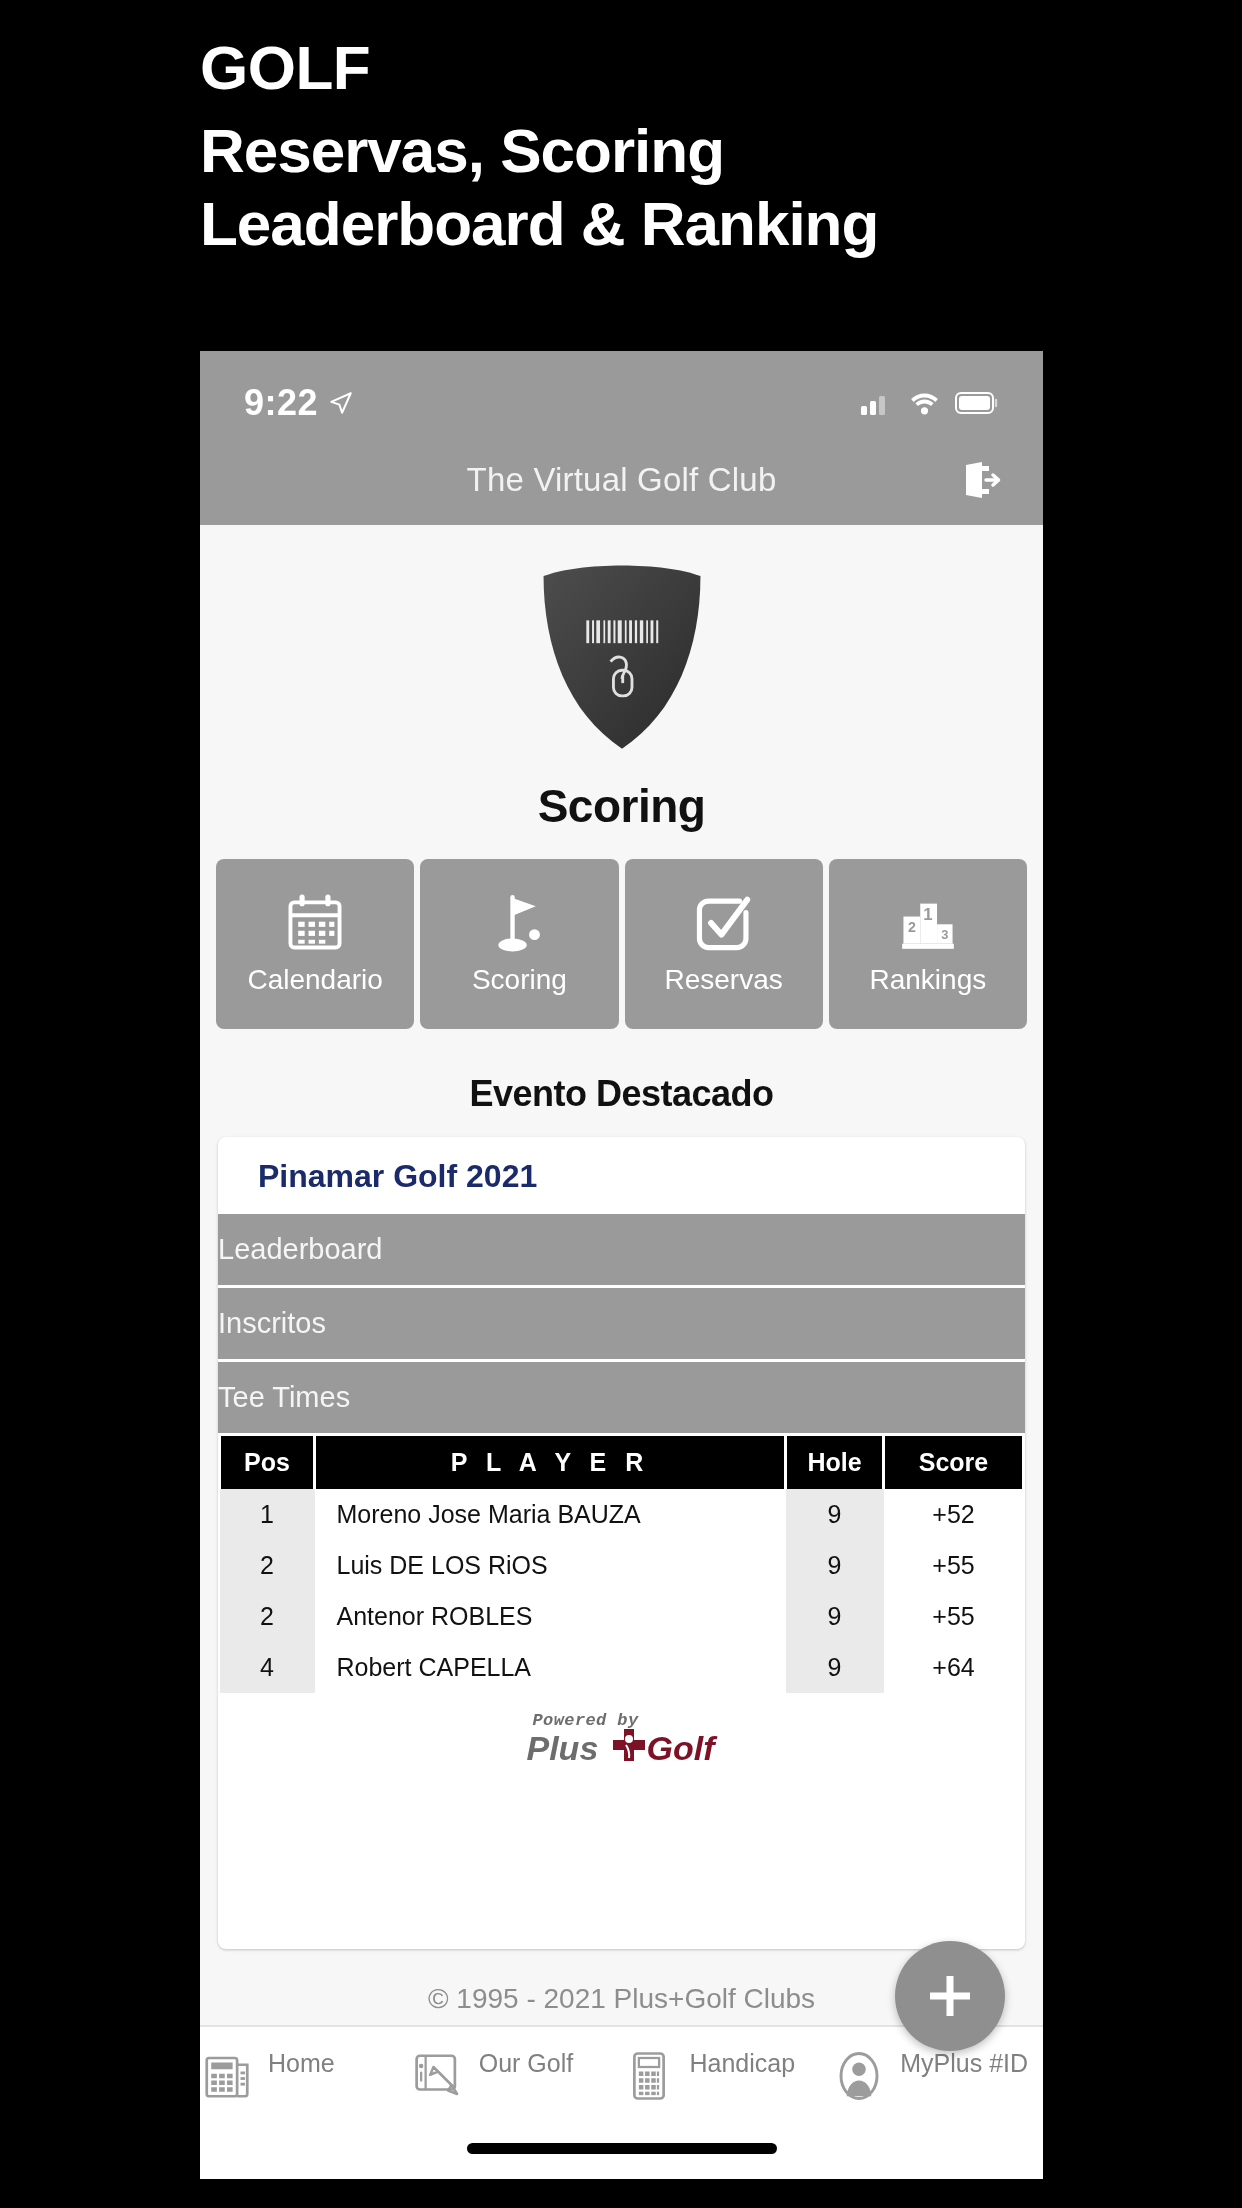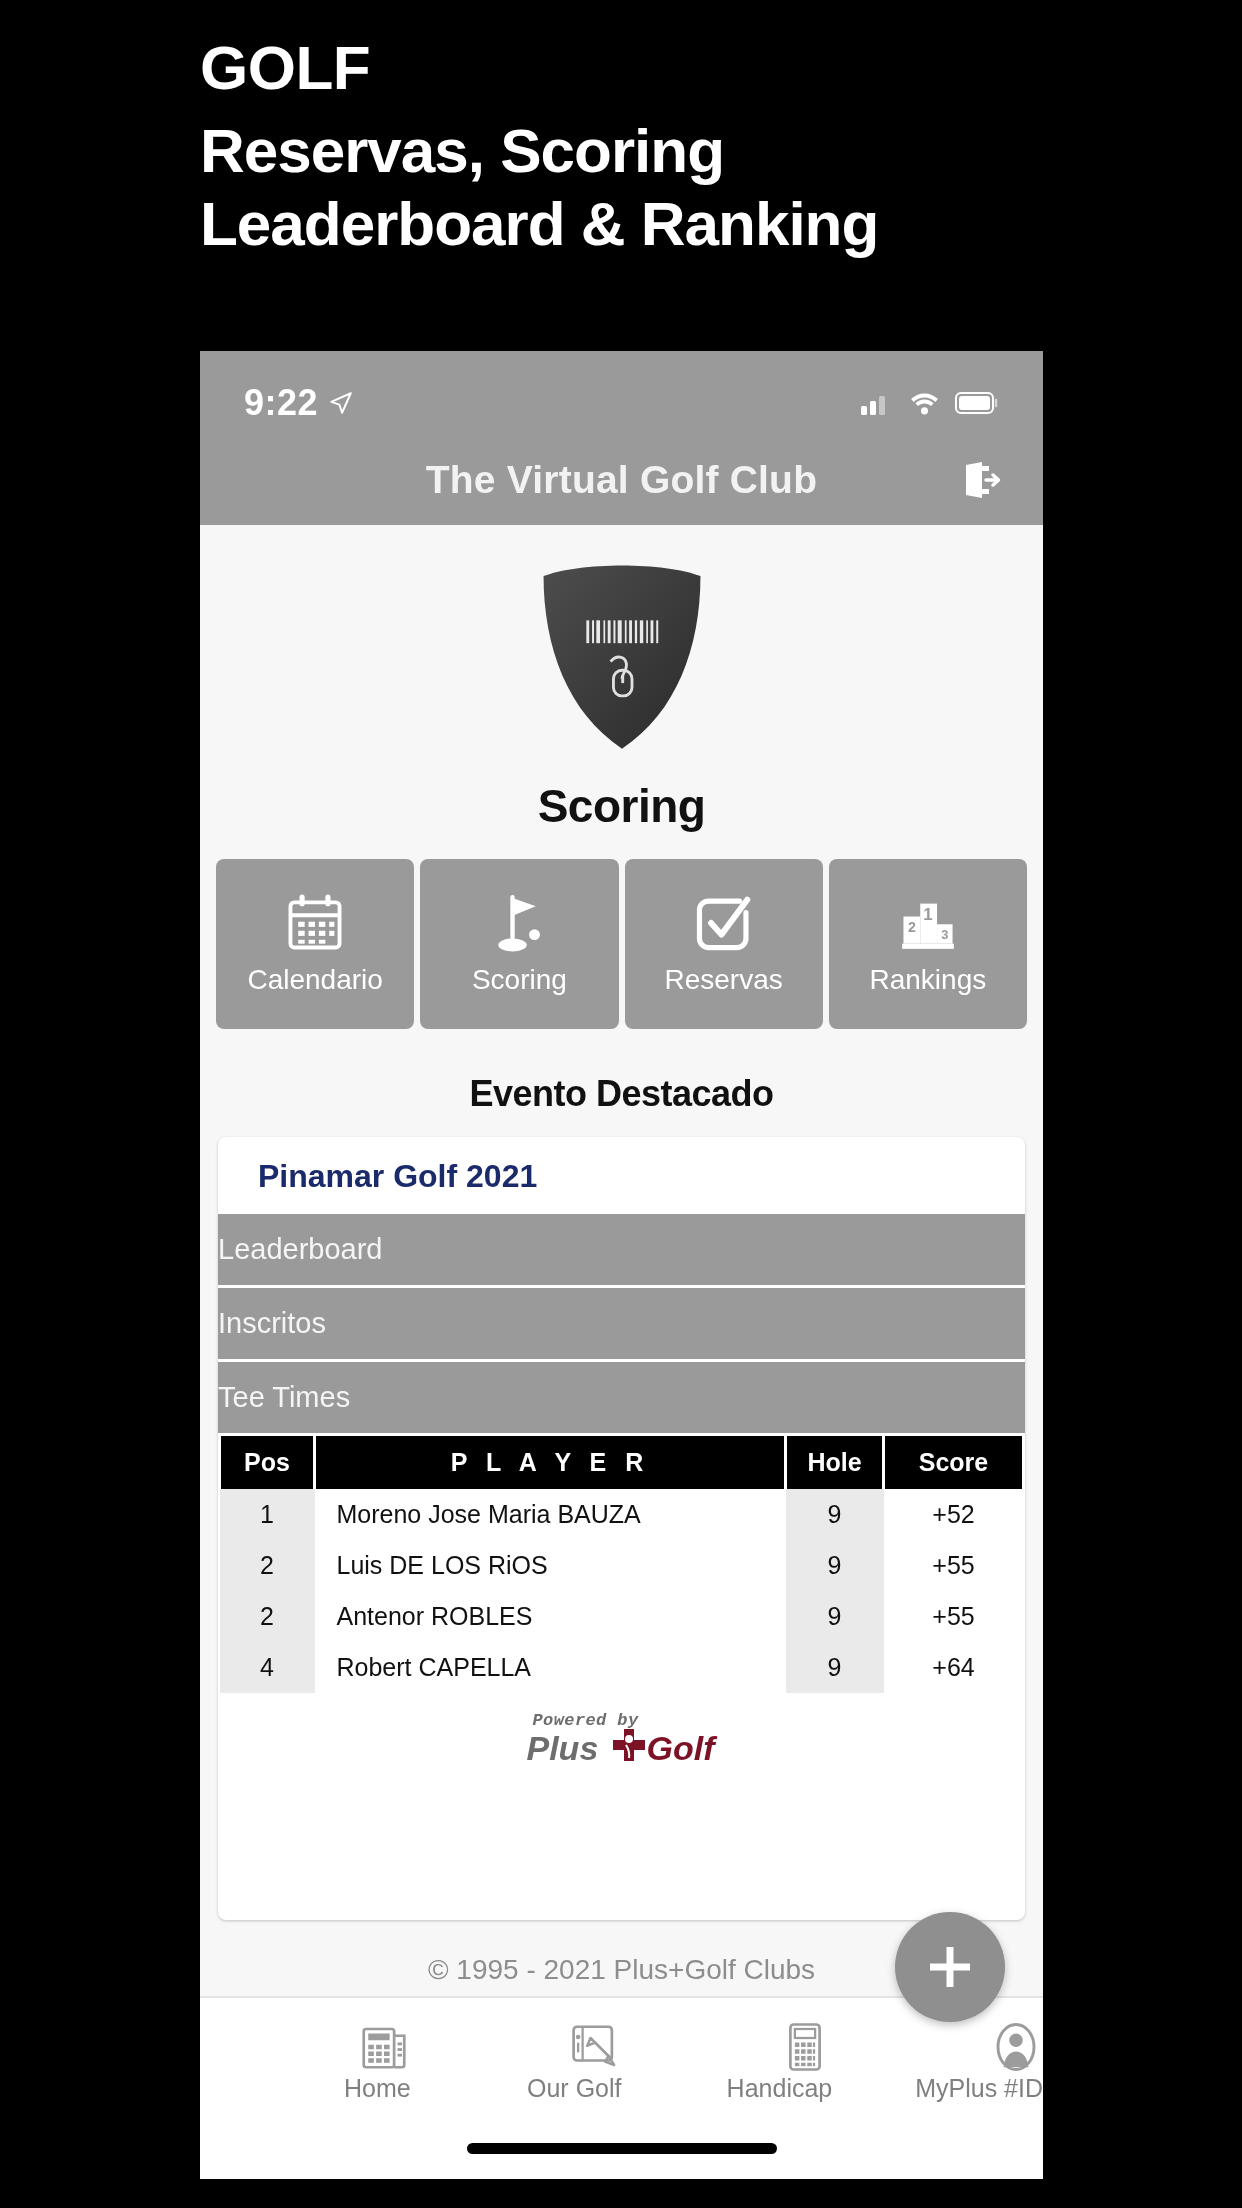--- a/index.html
+++ b/index.html
@@ -44,21 +44,21 @@
   .sb-loc { width:26px; height:26px; display:block; }
   .sb-right { display:flex; align-items:center; gap:14px; }
 
   
   .appbar {
     height:90px; background:#9a9a9a; flex:none;
     display:flex; align-items:center; justify-content:center;
     position:relative;
   }
   .appbar-title {
-    color:#f2f2f2; font-size:39px; font-weight:bold; letter-spacing:0.2px;
+    color:#f2f2f2; font-size:33px; font-weight:normal; letter-spacing:0.2px;
   }
   .logout-btn {
     position:absolute; right:40px; top:50%; transform:translateY(-50%);
     width:46px; height:46px; display:flex; align-items:center; justify-content:center;
   }
 
   
   .screen { flex:1; background:#f7f7f7; display:flex; flex-direction:column; overflow:hidden; }
 
   
@@ -135,21 +135,21 @@
     width:110px; height:110px; border-radius:50%;
     background:#8f8f8f; box-shadow:0 3px 8px rgba(0,0,0,0.25);
     display:flex; align-items:center; justify-content:center;
   }
 
   
   .tabbar {
     flex:none; background:#ffffff; border-top:2px solid #e3e3e3;
     display:flex; padding:22px 0 14px 0;
   }
-  .tab { flex:1; display:flex; flex-direction:column; align-items:flex-end; }
+  .tab { flex:1; display:flex; flex-direction:row; align-items:flex-start; gap:14px; }
   .tab-ico { width:54px; height:54px; display:block; }
   .tab-label { font-size:25px; color:#808080; }
 
   .homebar-wrap { flex:none; background:#ffffff; height:62px; display:flex; align-items:center; justify-content:center; }
   .homebar { width:310px; height:11px; background:#000000; border-radius:6px; }
 </style>
 </head>
 <body>
 
 <div class="stage">

